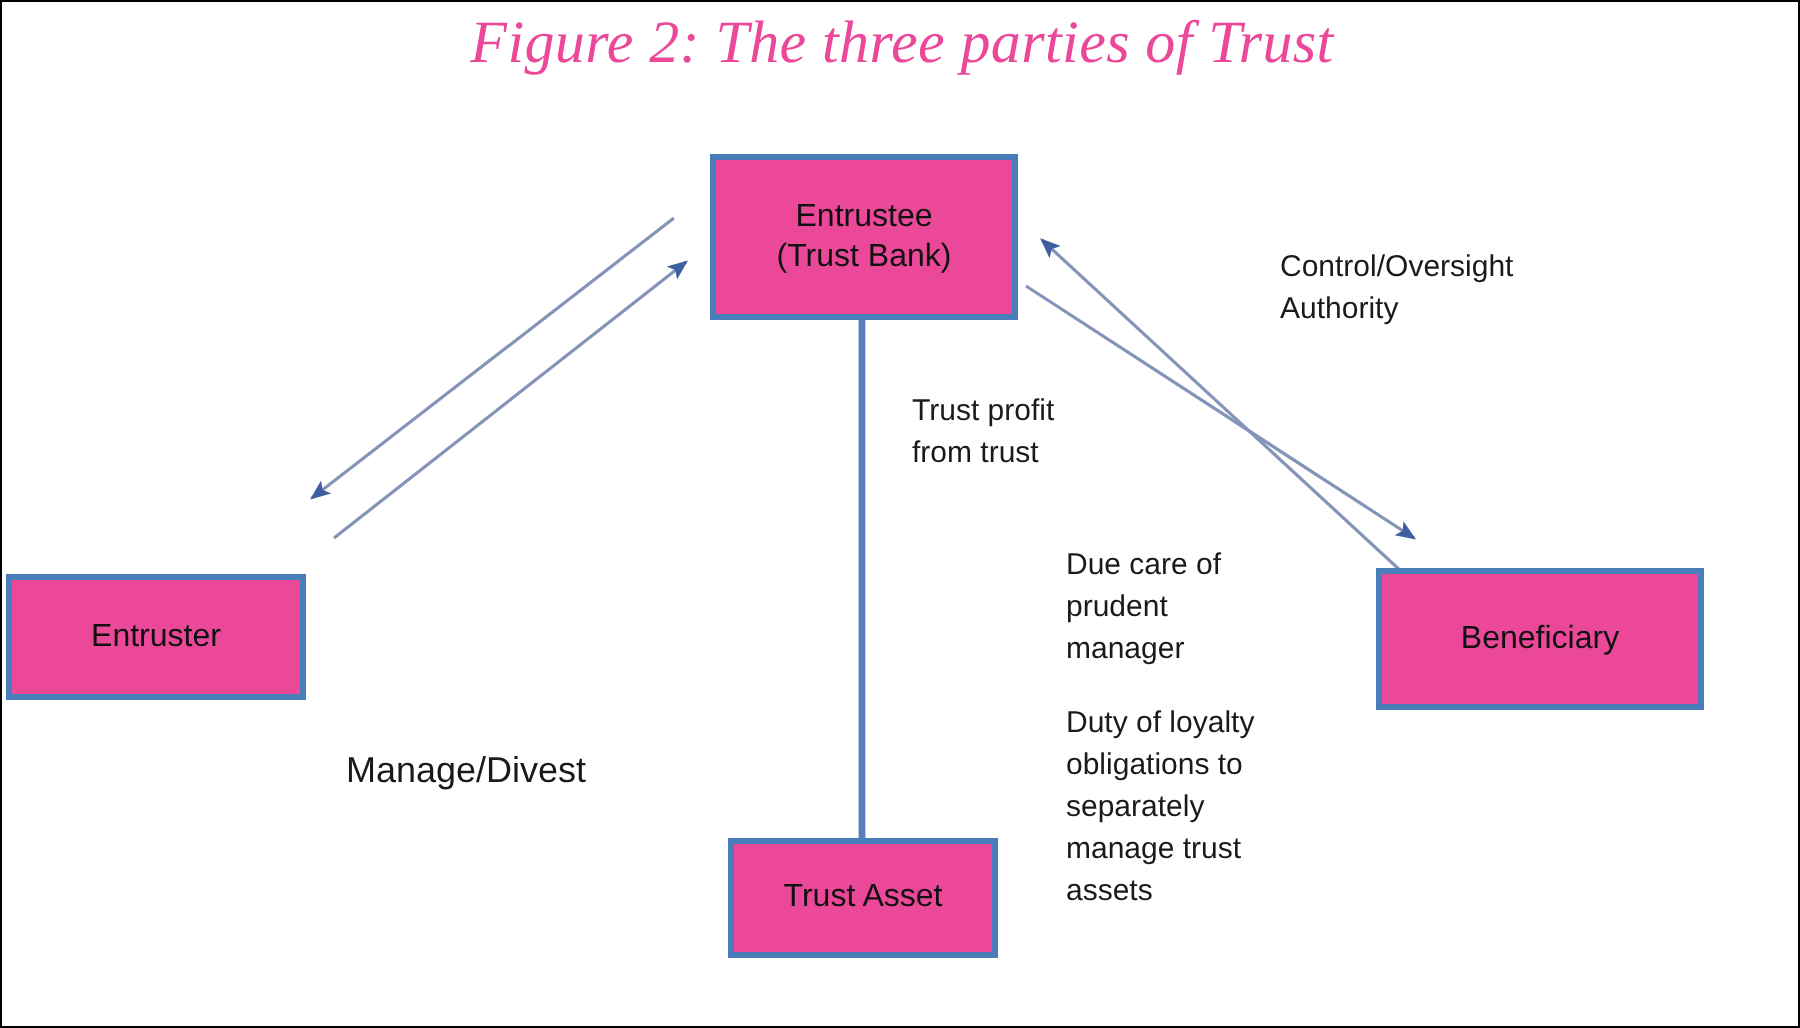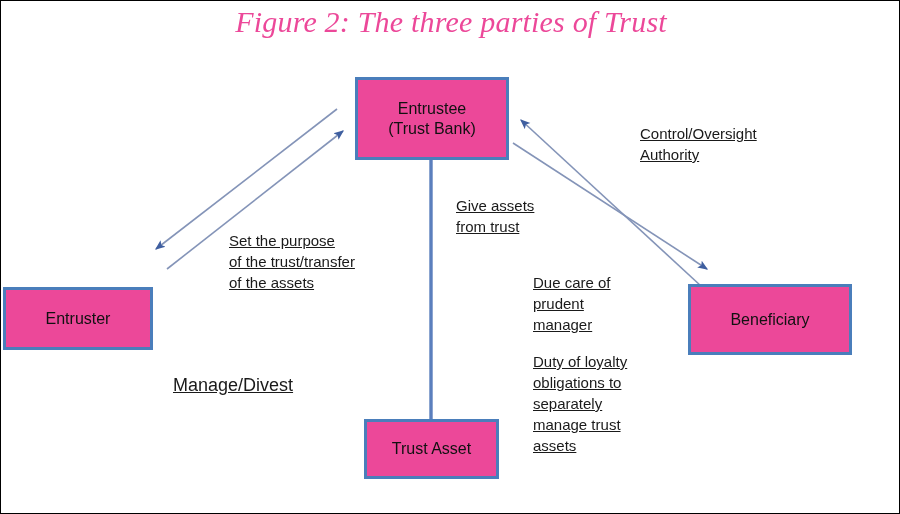--- a/index.html
+++ b/index.html
@@ -83,21 +83,20 @@
     width: 135px;
     height: 60px;
   }
   .note {
     position: absolute;
     color: #1a1a1a;
     font-size: 15px;
     line-height: 21px;
     font-family: "Liberation Sans", sans-serif;
     white-space: pre-line;
-    text-decoration: underline;
   }
   #note-set-purpose { left: 228px; top: 229px; }
   #note-give-profit { left: 455px; top: 194px; }
   #note-control     { left: 639px; top: 122px; }
   #note-due-care    { left: 532px; top: 271px; }
   #note-duty        { left: 532px; top: 350px; }
   #note-manage {
     left: 172px;
     top: 372px;
     font-size: 18px;
@@ -139,25 +138,22 @@
   </div>
 
   <div class="node-box" id="box-beneficiary">
     <span class="node-label">Beneficiary</span>
   </div>
 
   <div class="node-box" id="box-trust-asset">
     <span class="node-label">Trust Asset</span>
   </div>
 
-  <div class="note" id="note-set-purpose">Set the purpose
-of the trust/transfer
-of the assets</div>
 
-  <div class="note" id="note-give-profit">Give assets
+  <div class="note" id="note-give-profit">Trust profit
 from trust</div>
 
   <div class="note" id="note-control">Control/Oversight
 Authority</div>
 
   <div class="note" id="note-due-care">Due care of
 prudent
 manager</div>
 
   <div class="note" id="note-manage">Manage/Divest</div>

